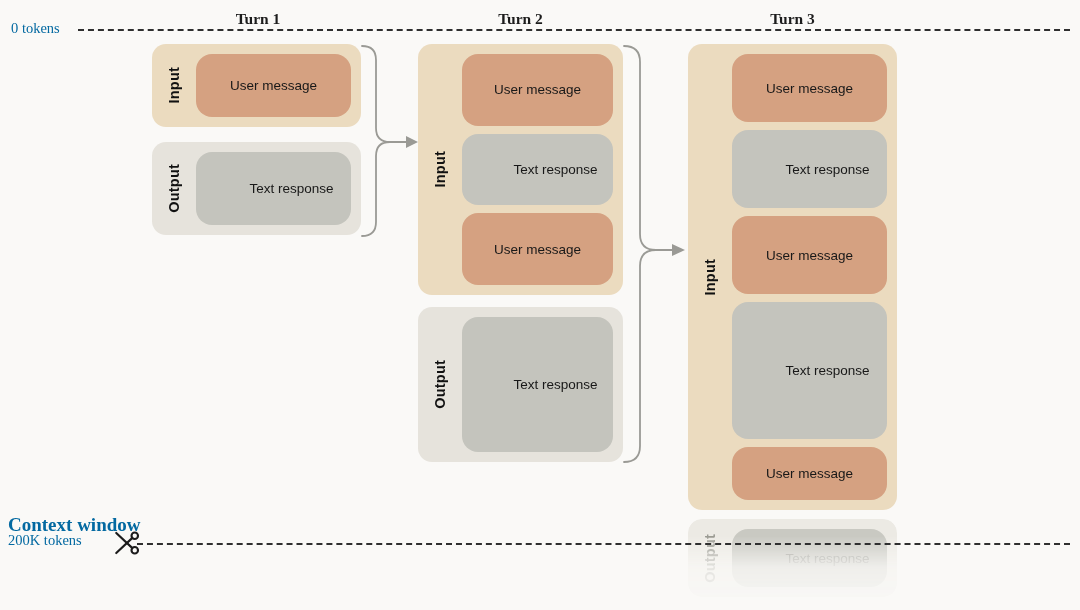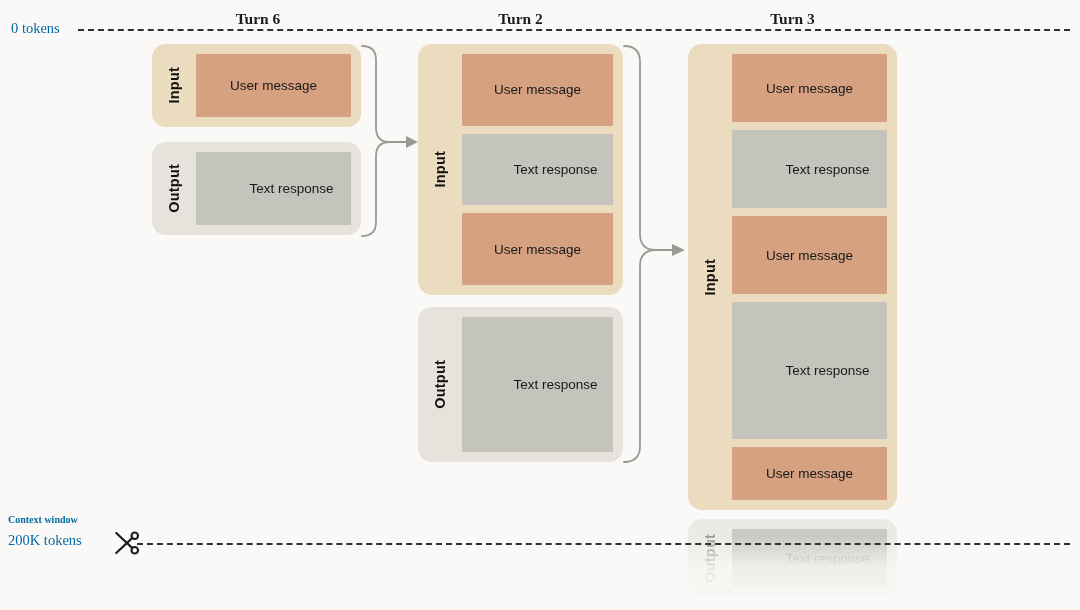--- a/index.html
+++ b/index.html
@@ -39,21 +39,21 @@
     font-family: "Liberation Serif", serif;
     color: #0369a1;
     white-space: nowrap;
   }
   #zero-tokens {
     left: 11px; top: 20px;
     font-size: 14.5px;
   }
   #ctx-title {
     left: 8px; top: 514px;
-    font-size: 10px;
+    font-size: 19px;
     font-weight: bold;
   }
   #ctx-sub {
     left: 8px; top: 532px;
     font-size: 14.5px;
   }
 
   #scissors-icon {
     position: absolute;
     left: 112px;
@@ -110,21 +110,21 @@
   .group-items {
     flex: 1 1 auto;
     display: flex;
     flex-direction: column;
     padding: 10px 10px 10px 0;
     gap: 8px;
     box-sizing: border-box;
   }
 
   .block {
-    border-radius: 1px;
+    border-radius: 16px;
     display: flex;
     align-items: center;
     justify-content: center;
     font-size: 13.5px;
     color: #181818;
     box-sizing: border-box;
     text-align: center;
   }
   .block.user { background: #d5a181; }
   .block.text { background: #c4c4bd; padding-left: 36px; }
@@ -159,21 +159,21 @@
 
   <svg id="scissors-icon" viewBox="0 0 24 24">
     <g transform="rotate(-90 12 12)" fill="none" stroke="#1c1c1c" stroke-width="1.7" stroke-linecap="round" stroke-linejoin="round">
       <circle cx="6.2" cy="18.2" r="2.6"></circle>
       <circle cx="17.8" cy="18.2" r="2.6"></circle>
       <line x1="20" y1="3.4" x2="7.9" y2="16.3"></line>
       <line x1="4" y1="3.4" x2="16.1" y2="16.3"></line>
     </g>
   </svg>
 
-  <div id="turn-title-0" class="turn-title">Turn 6</div>
+  <div id="turn-title-0" class="turn-title">Turn 1</div>
   <div id="turn-title-1" class="turn-title">Turn 2</div>
   <div id="turn-title-2" class="turn-title">Turn 3</div>
 
   <div class="group input" style="left:152px; top:44px; width:209px; height:83px;">
     <div class="group-label">
       <span>Input</span>
     </div>
     <div class="group-items">
       <div class="block user" style="flex:1 1 auto;">User message</div>
     </div>

